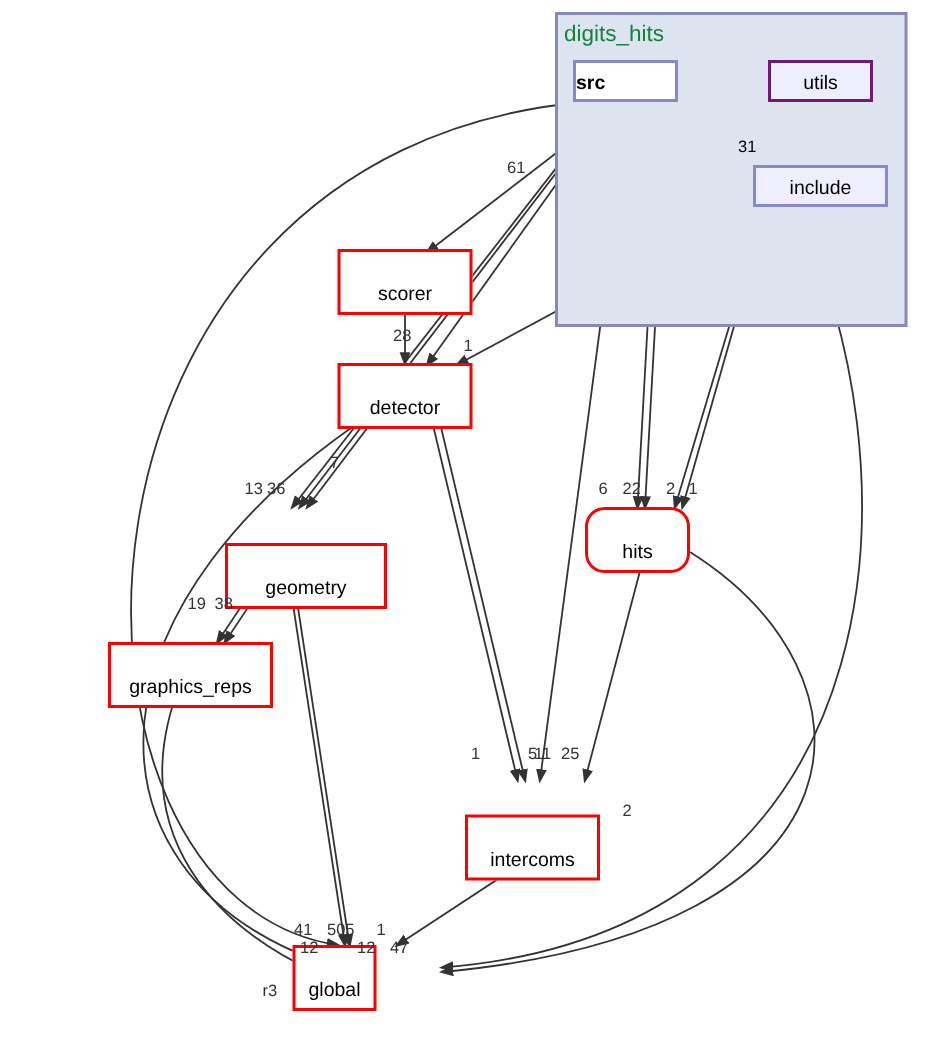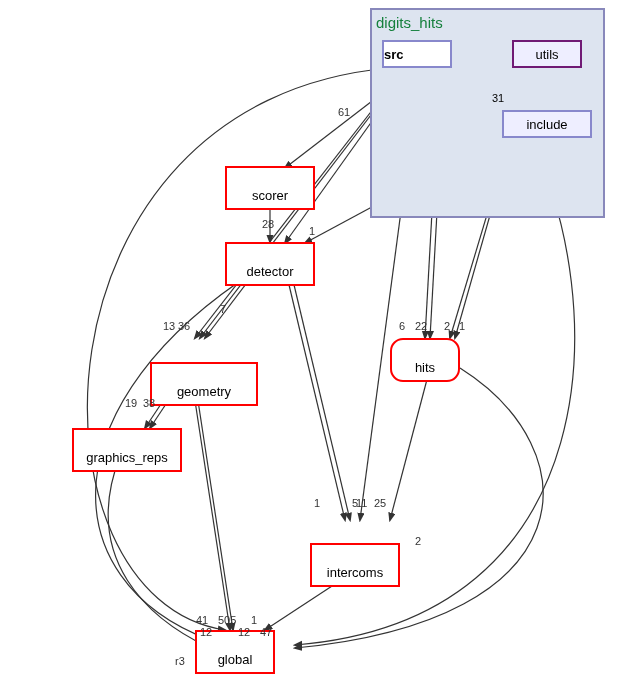--- a/index.html
+++ b/index.html
@@ -186,21 +186,21 @@
   </div>
 
   <div class="node-box" style="left:72px; top:428px; width:110px; height:28px;">
     <span>graphics_reps</span>
   </div>
 
   <div class="node-box" style="left:310px; top:520px; width:90px; height:28px;margin-top:23px;">
     <span>intercoms</span>
   </div>
 
-  <div class="node-box" style="left:195px; top:630px; width:80px; height:28px;">
+  <div class="node-box" style="left:195px; top:630px; width:56px; height:28px;">
     <span>global</span>
   </div>
 
   <div class="edge-label" style="left:338px; top:106px;">61</div>
   <div class="edge-label" style="left:262px; top:218px;">28</div>
   <div class="edge-label" style="left:309px; top:225px;">1</div>
   <div class="edge-label" style="left:163px; top:320px;">13</div>
   <div class="edge-label" style="left:178px; top:320px;">36</div>
   <div class="edge-label" style="left:220px; top:303px;">7</div>
   <div class="edge-label" style="left:399px; top:320px;">6</div>

